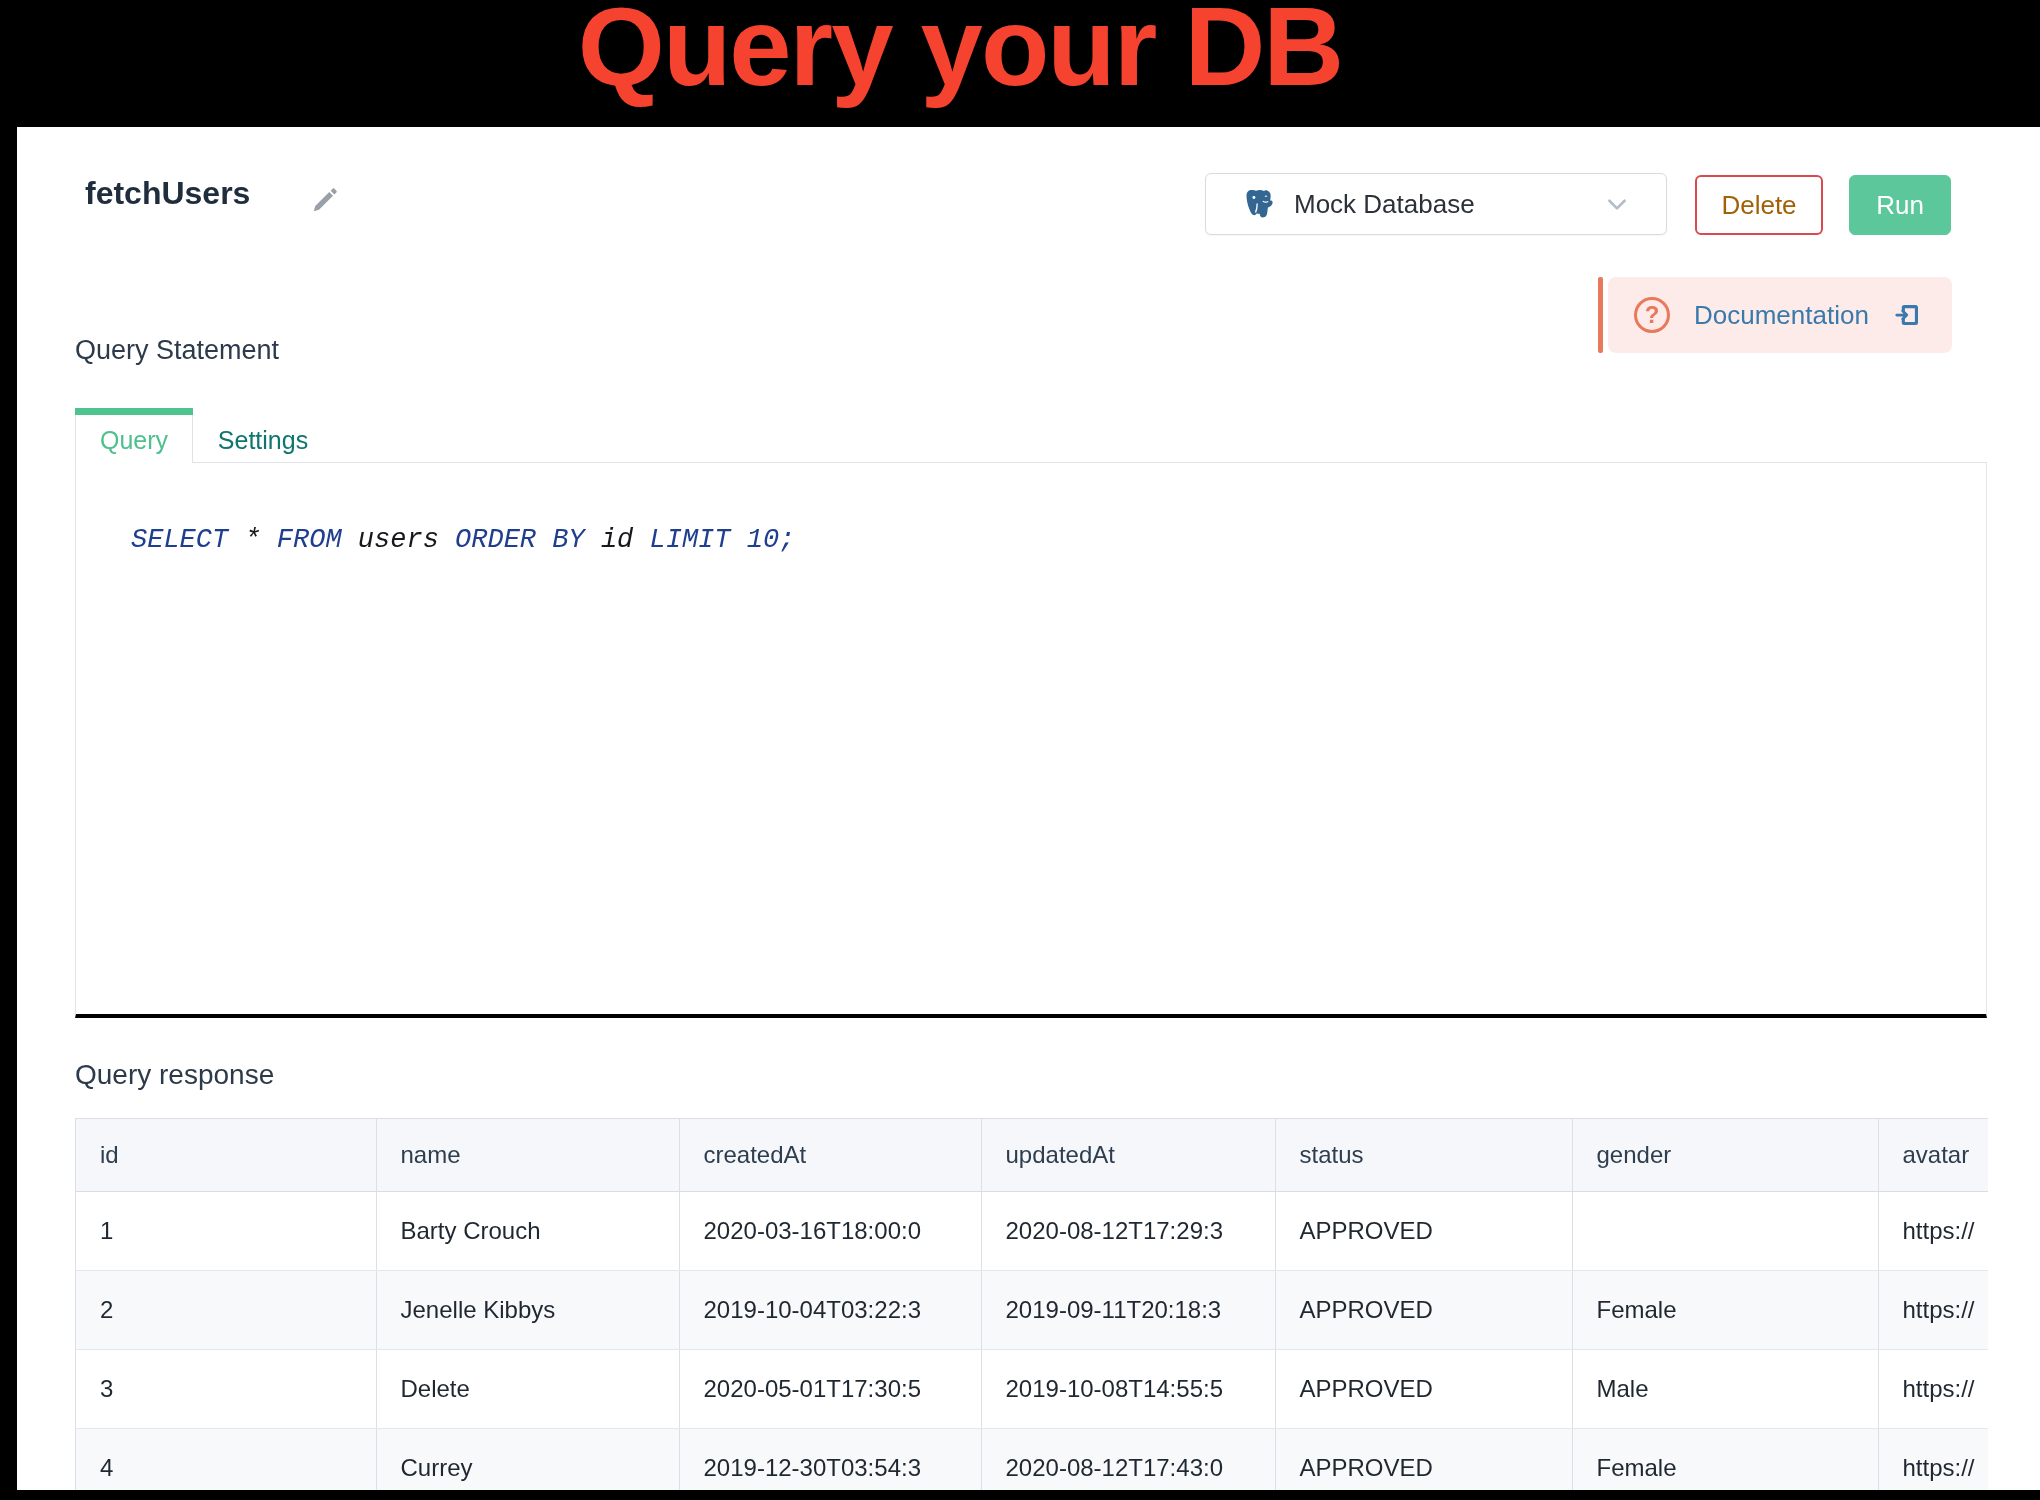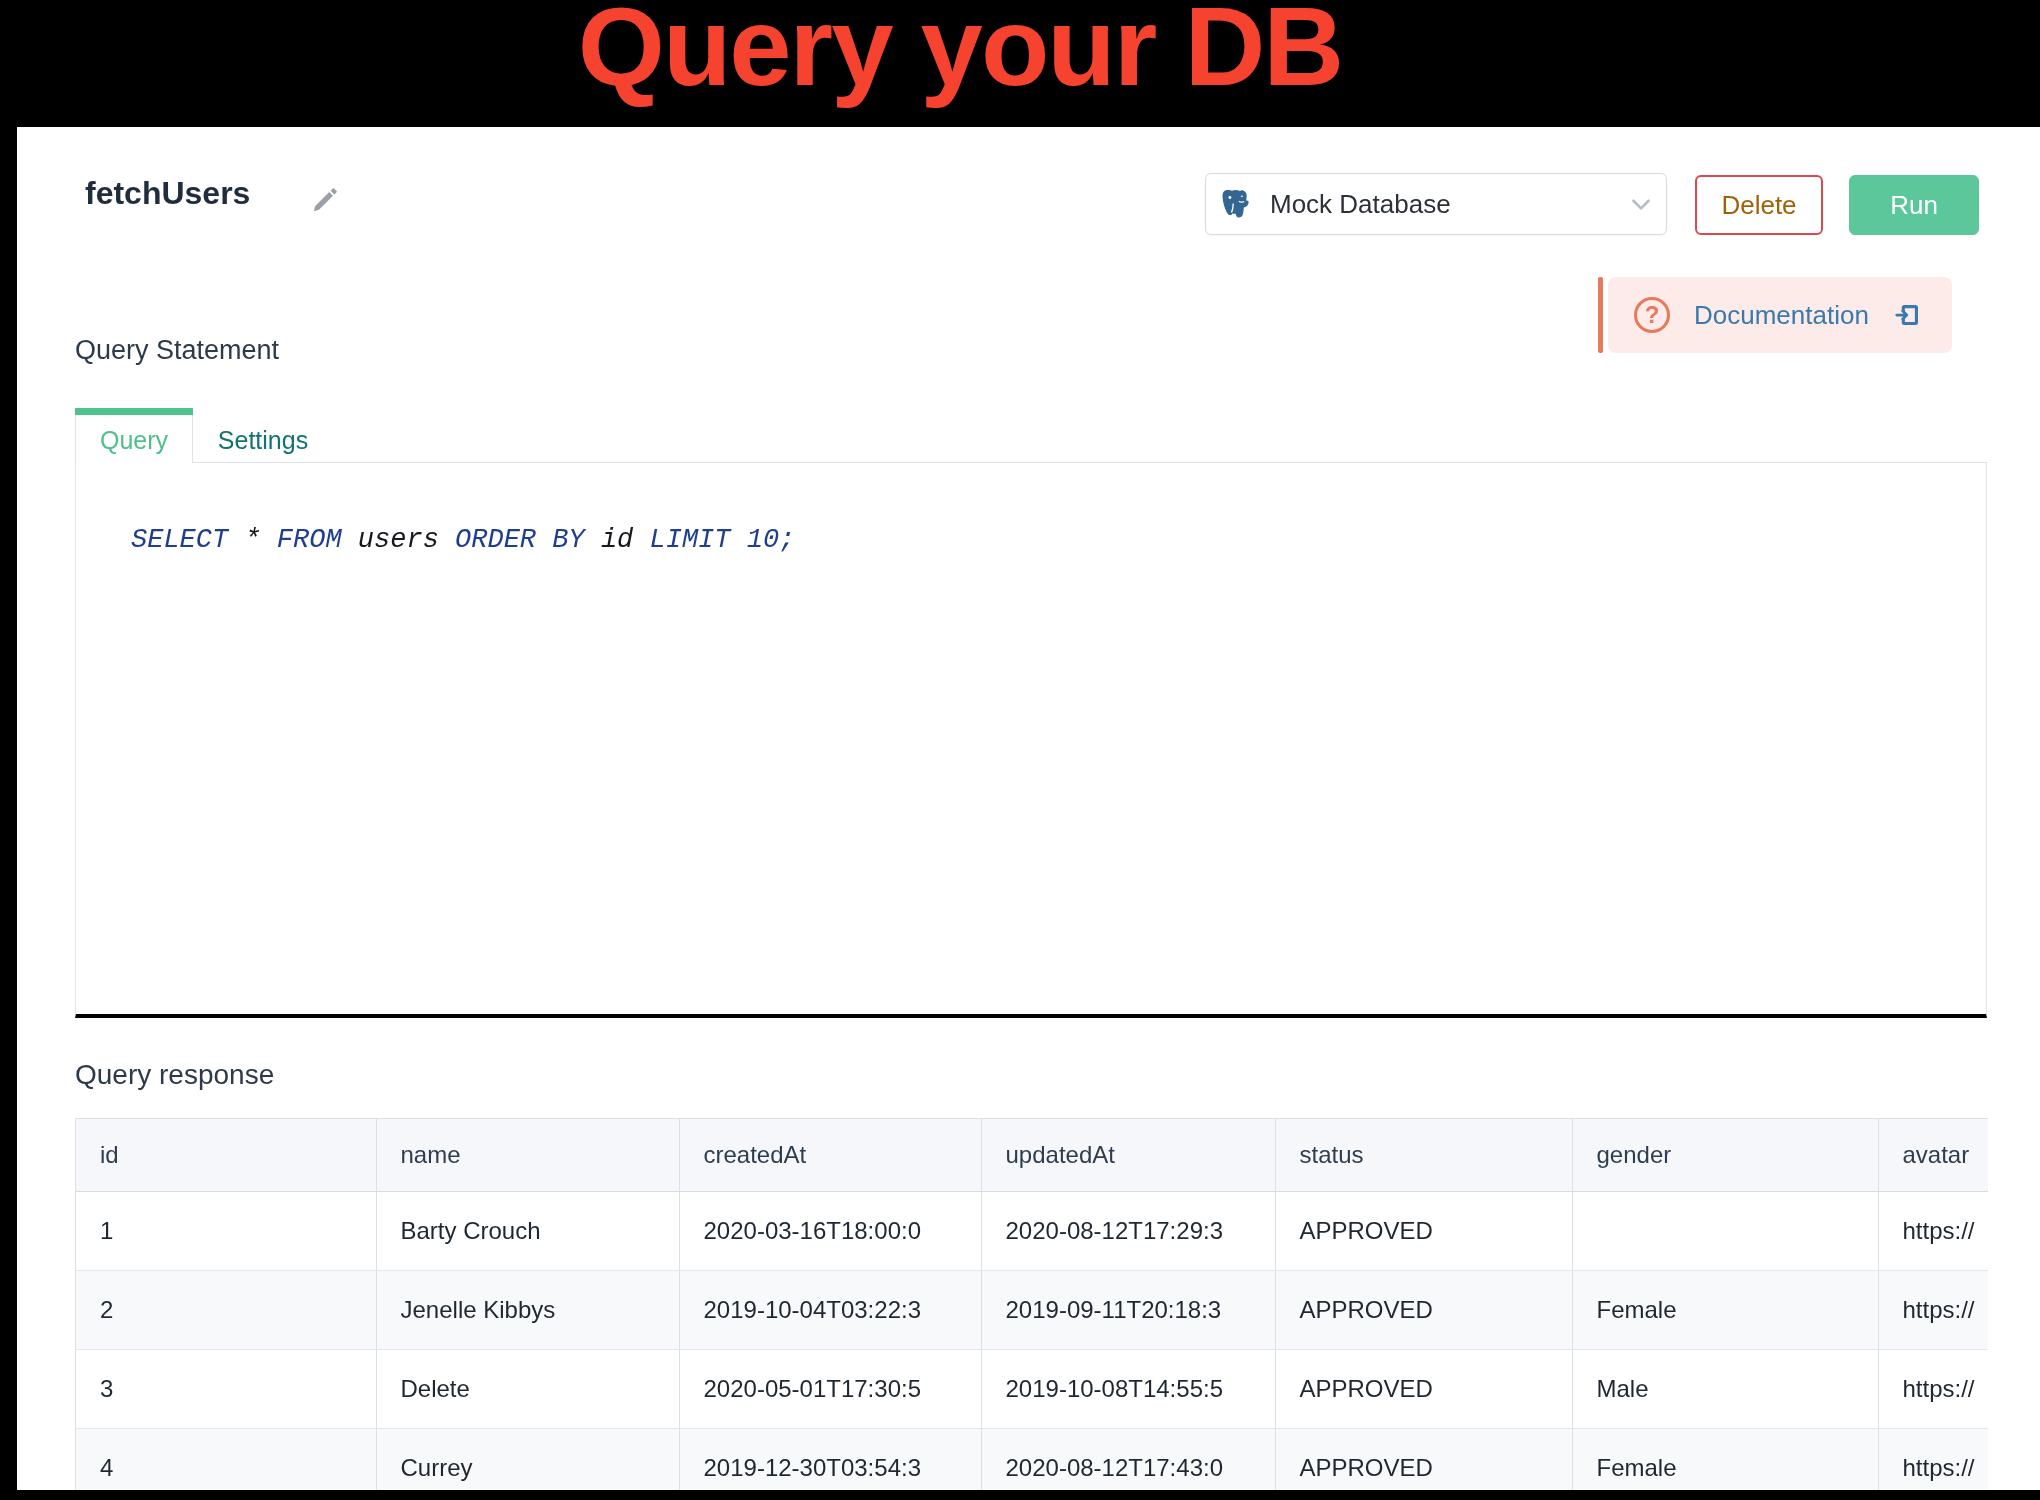--- a/index.html
+++ b/index.html
@@ -21,36 +21,36 @@
   }
   
   .query-name {
     position: absolute; left: 68px; top: 48px;
     font-size: 32px; font-weight: 700; color: #1f2d3d;
   }
   .pencil { position: absolute; left: 293px; top: 58px; }
   .db-select {
     position: absolute; left: 1188px; top: 46px; width: 462px; height: 62px;
     background: #fff; border: 1px solid #d6dae1; border-radius: 6px;
-    display: flex; align-items: center; padding: 0 12px; cursor: pointer;
+    display: flex; align-items: center; padding: 0 36px; cursor: pointer;
     box-shadow: 0 1px 2px rgba(0,0,0,0.04);
   }
   .db-select .pg-icon { margin-right: 16px; display: flex; }
   .db-select .db-label { font-size: 26px; color: #2c3138; flex: 1; }
   .btn {
     position: absolute; top: 48px; height: 60px; border-radius: 6px;
     font-size: 26px; display: flex; align-items: center; justify-content: center;
     cursor: pointer;
   }
   .btn-delete {
     left: 1678px; width: 128px;
     background: #fff; border: 2px solid #d9494f; color: #a16207;
   }
   .btn-run {
-    left: 1832px; width: 130px;
+    left: 1832px; width: 102px;
     background: #5bc79a; border: 1px solid #5bc79a; color: #fff;
   }
   
   .doc-bar {
     position: absolute; left: 1581px; top: 150px; width: 5px; height: 76px;
     background: #e8795a; border-radius: 2px;
   }
   .doc-box {
     position: absolute; left: 1591px; top: 150px; width: 344px; height: 76px;
     background: #fcebe8; border-radius: 8px;

